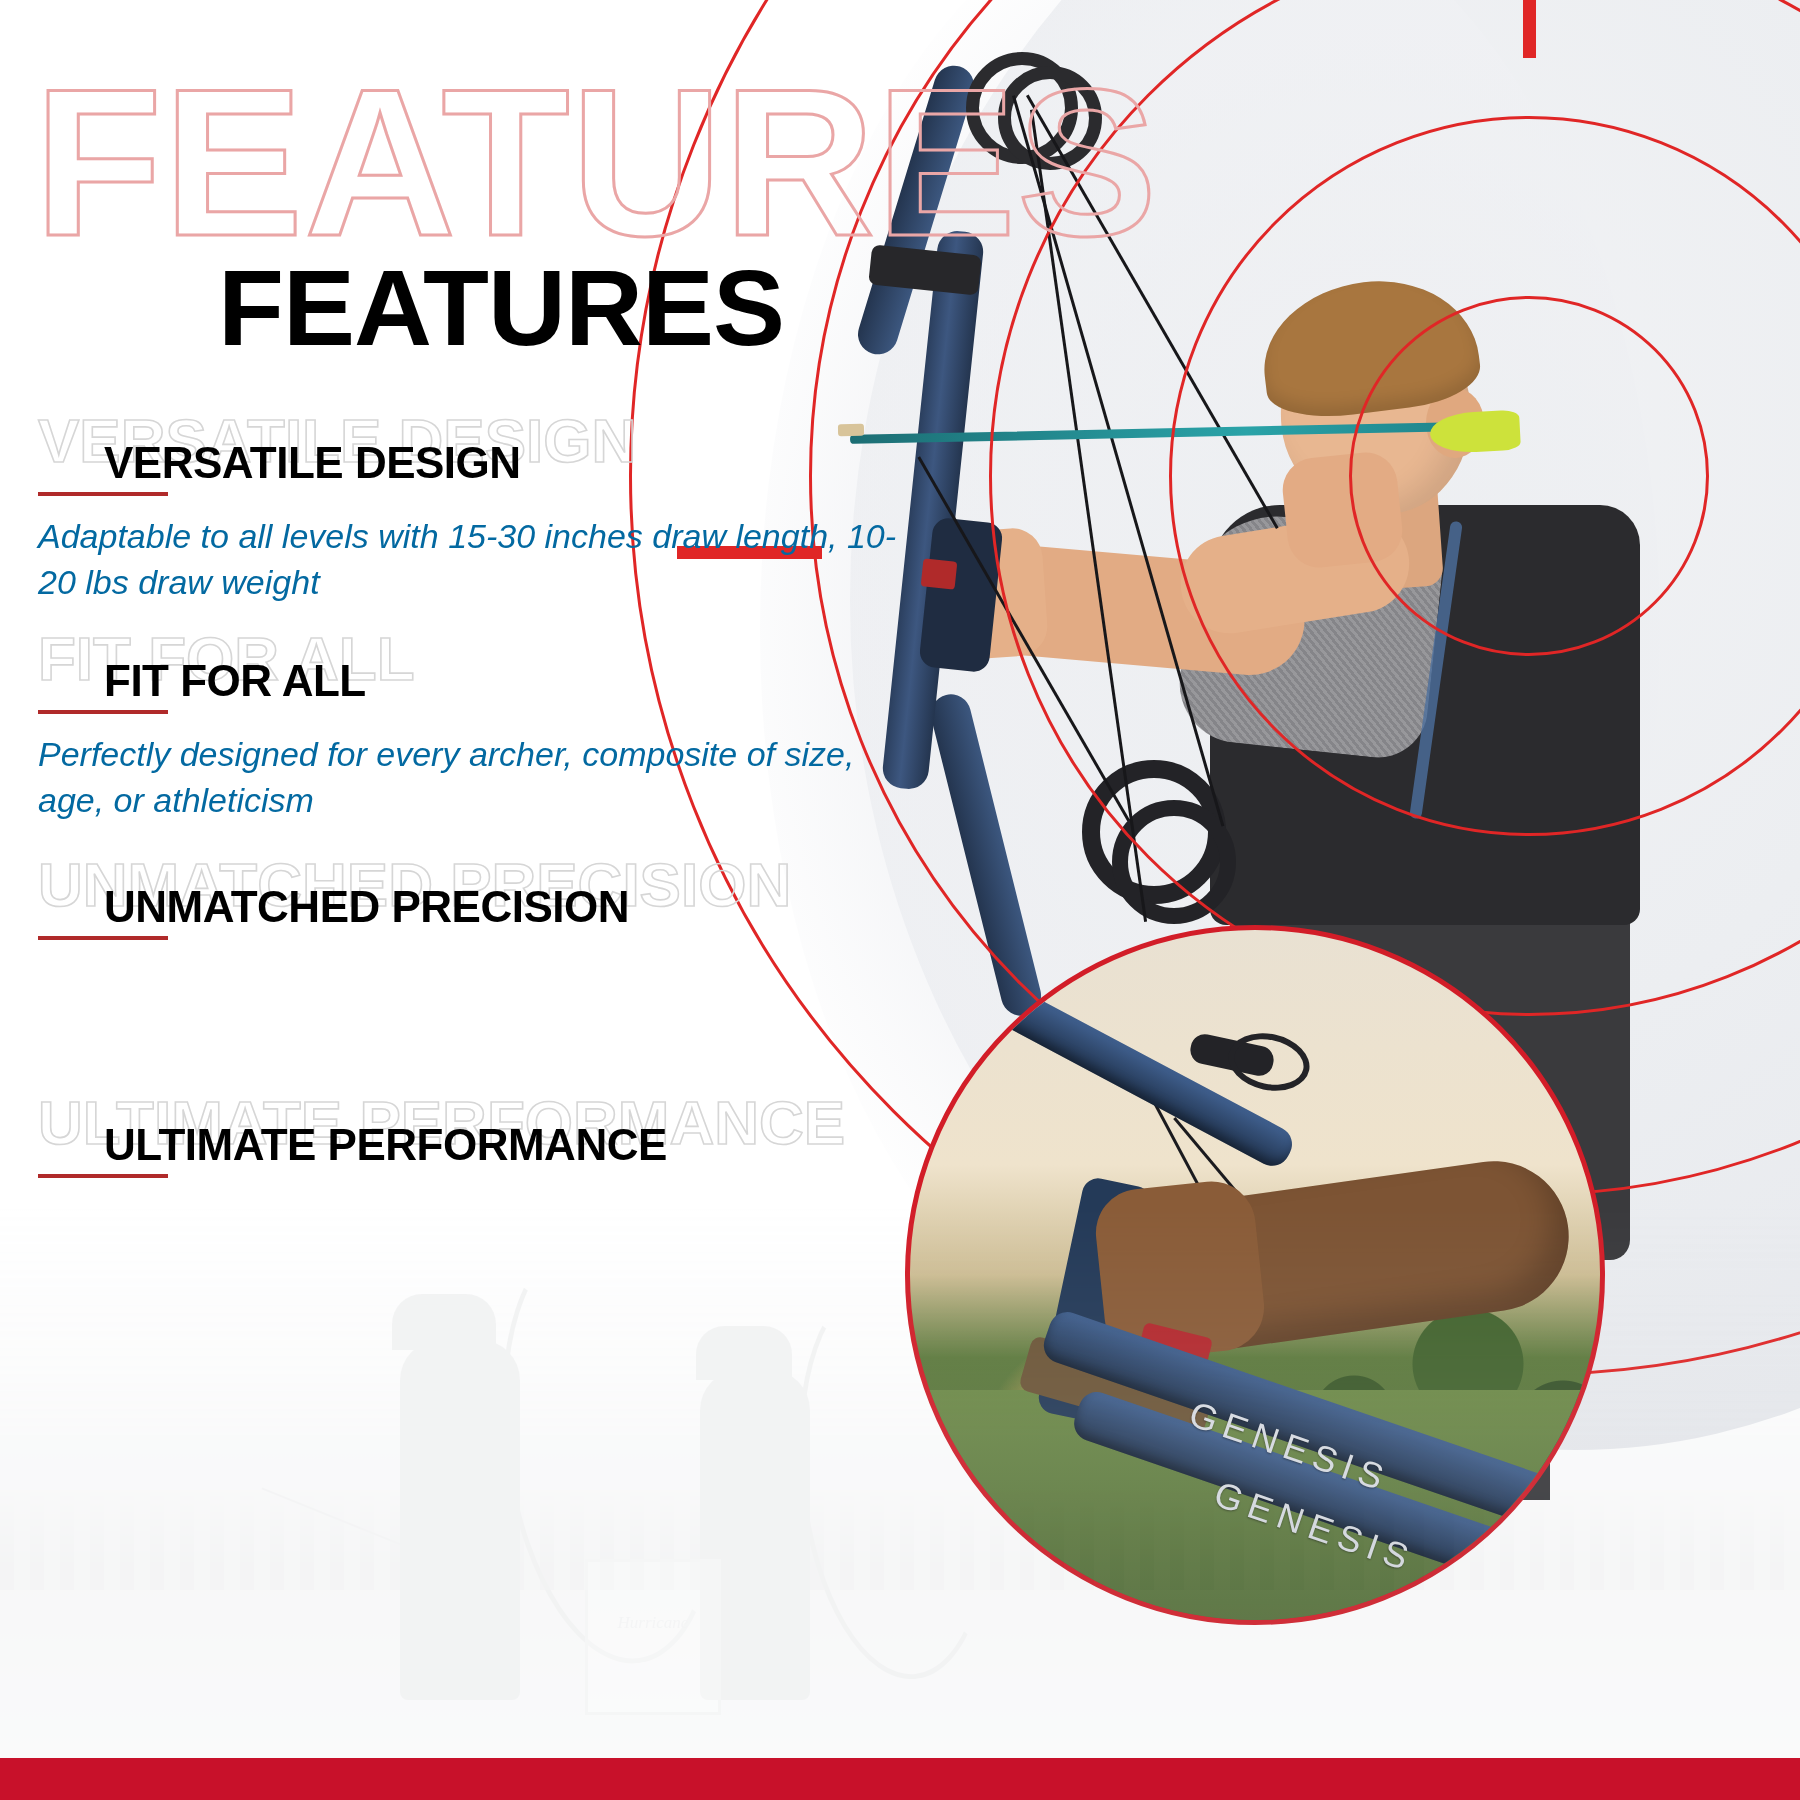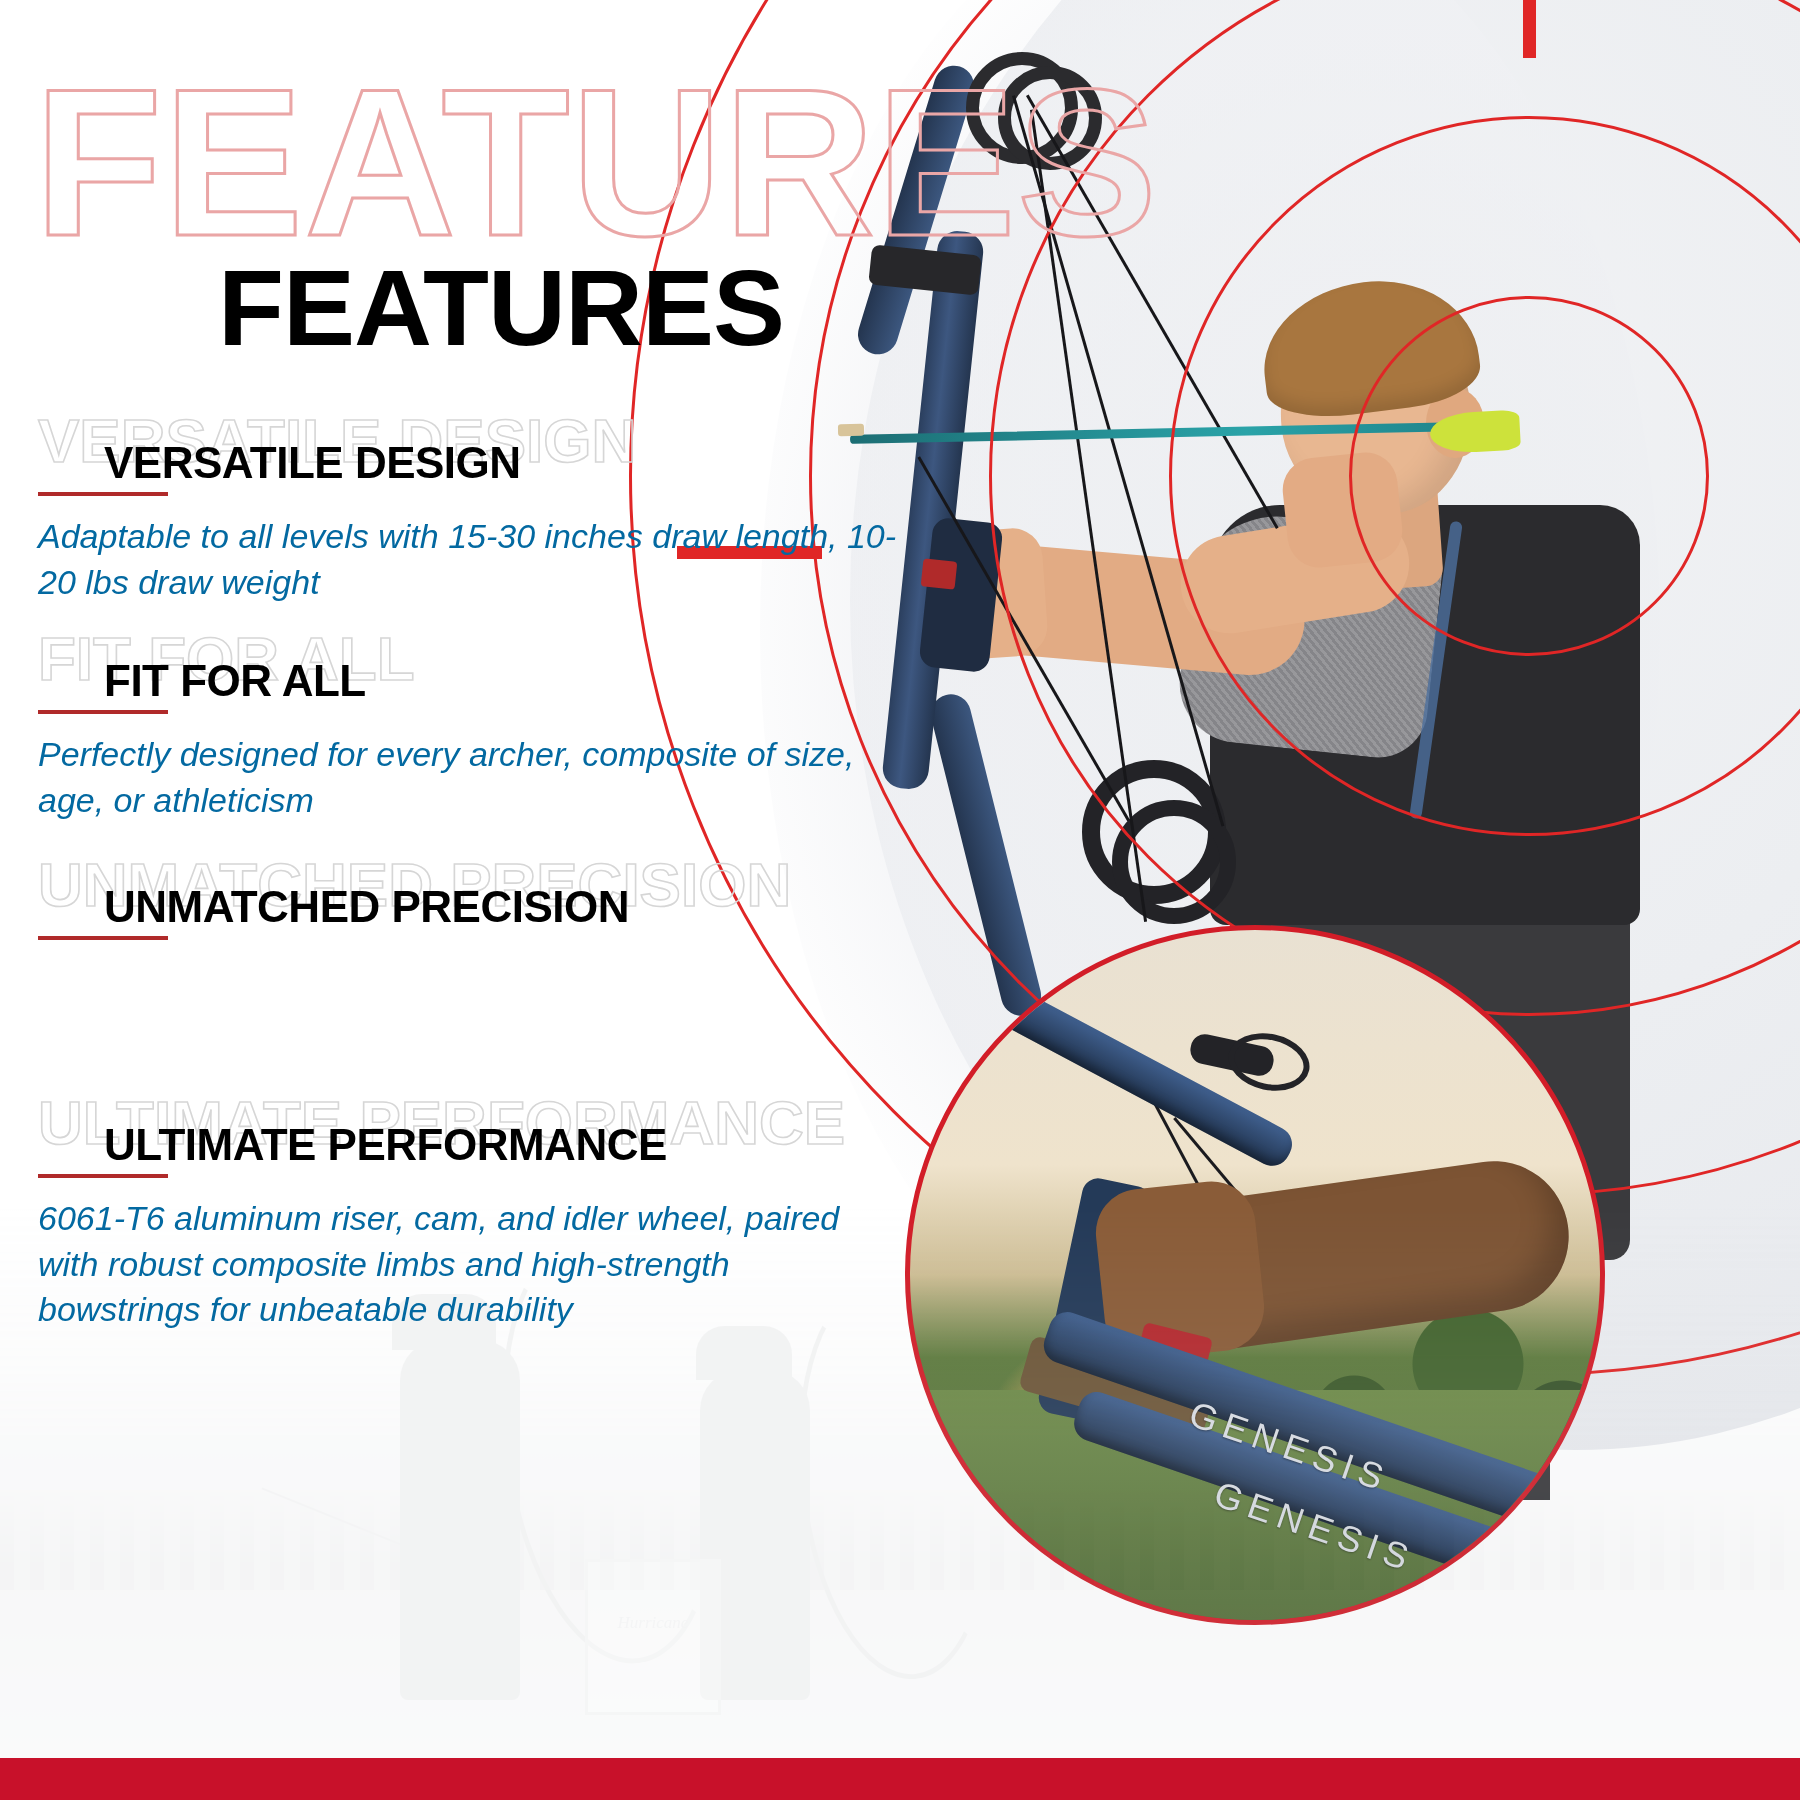--- a/index.html
+++ b/index.html
@@ -294,20 +294,19 @@
     <div class="feature f3">
       <div class="f-ghost">UNMATCHED PRECISION</div>
       <h2 class="f-head">UNMATCHED PRECISION</h2>
       <div class="f-rule"></div>
     </div>
 
     <div class="feature f4">
       <div class="f-ghost">ULTIMATE PERFORMANCE</div>
       <h2 class="f-head">ULTIMATE PERFORMANCE</h2>
       <div class="f-rule"></div>
-      <p class="f-body">6061-T6 aluminum riser, cam, and idler wheel, paired with robust composite limbs and high-strength bowstrings for unbeatable durability</p>
     </div>
 
   </div>
 
   <div class="bottom-bar"></div>
 
 </div>
 
 </body></html>

